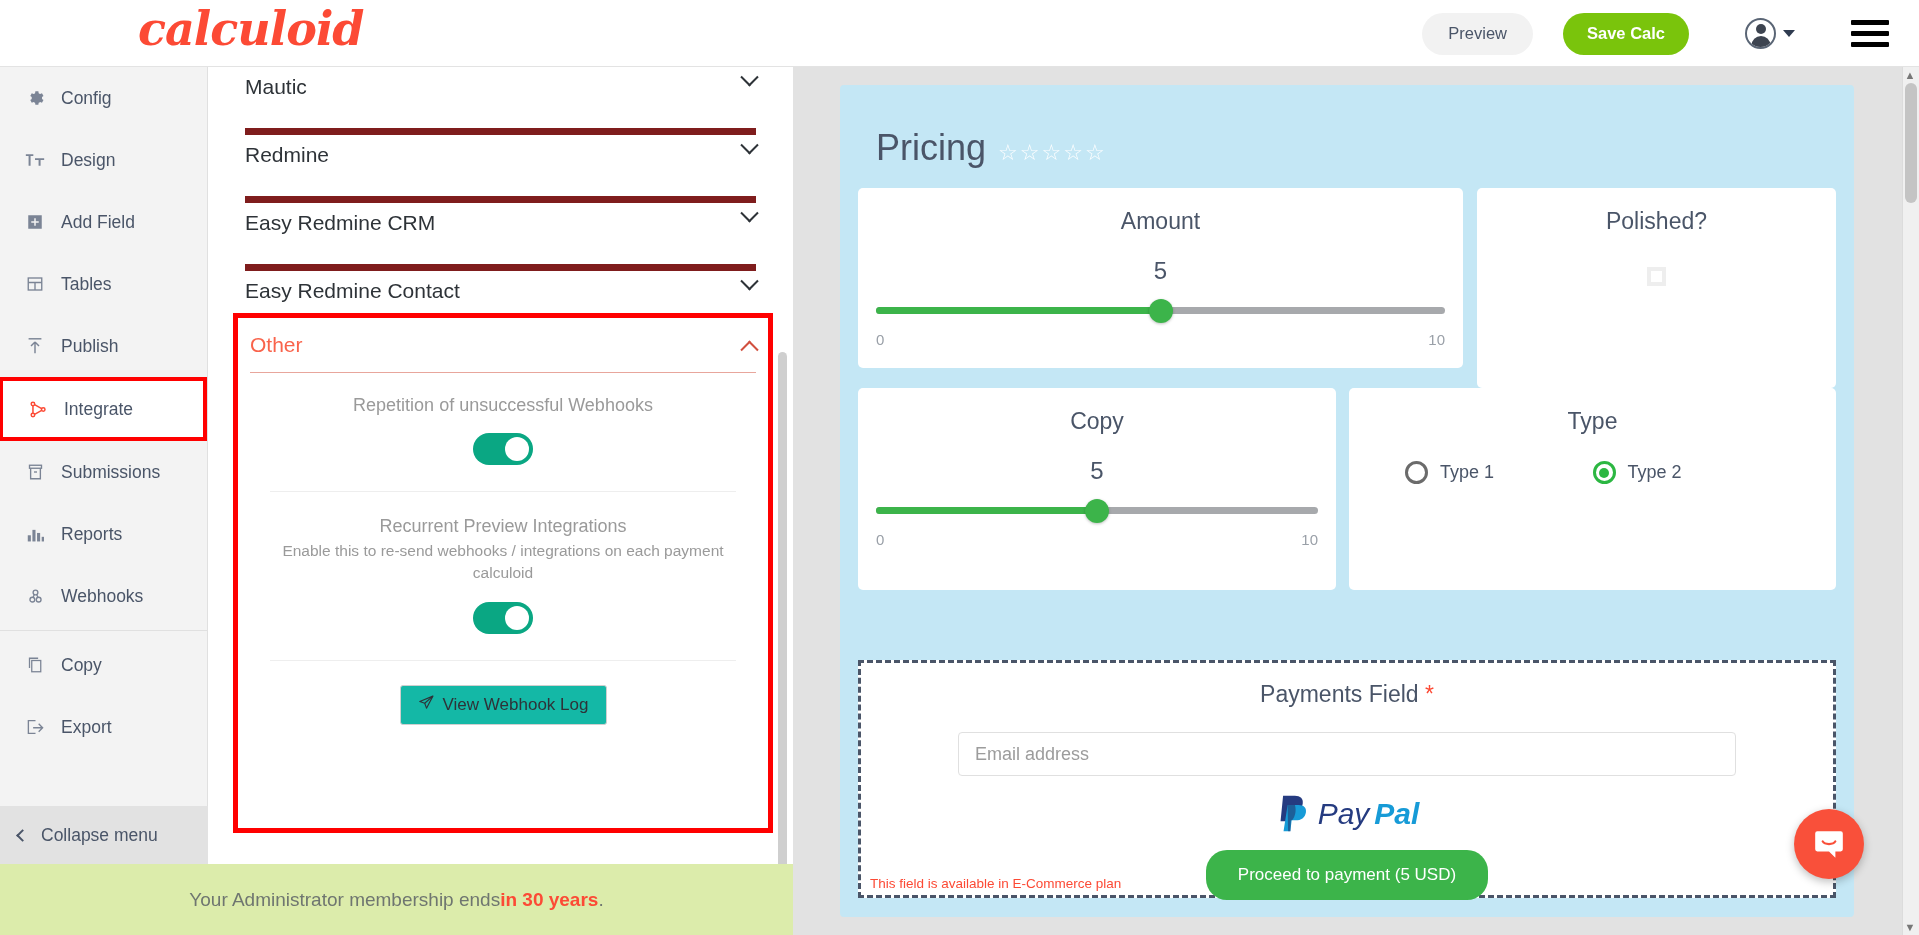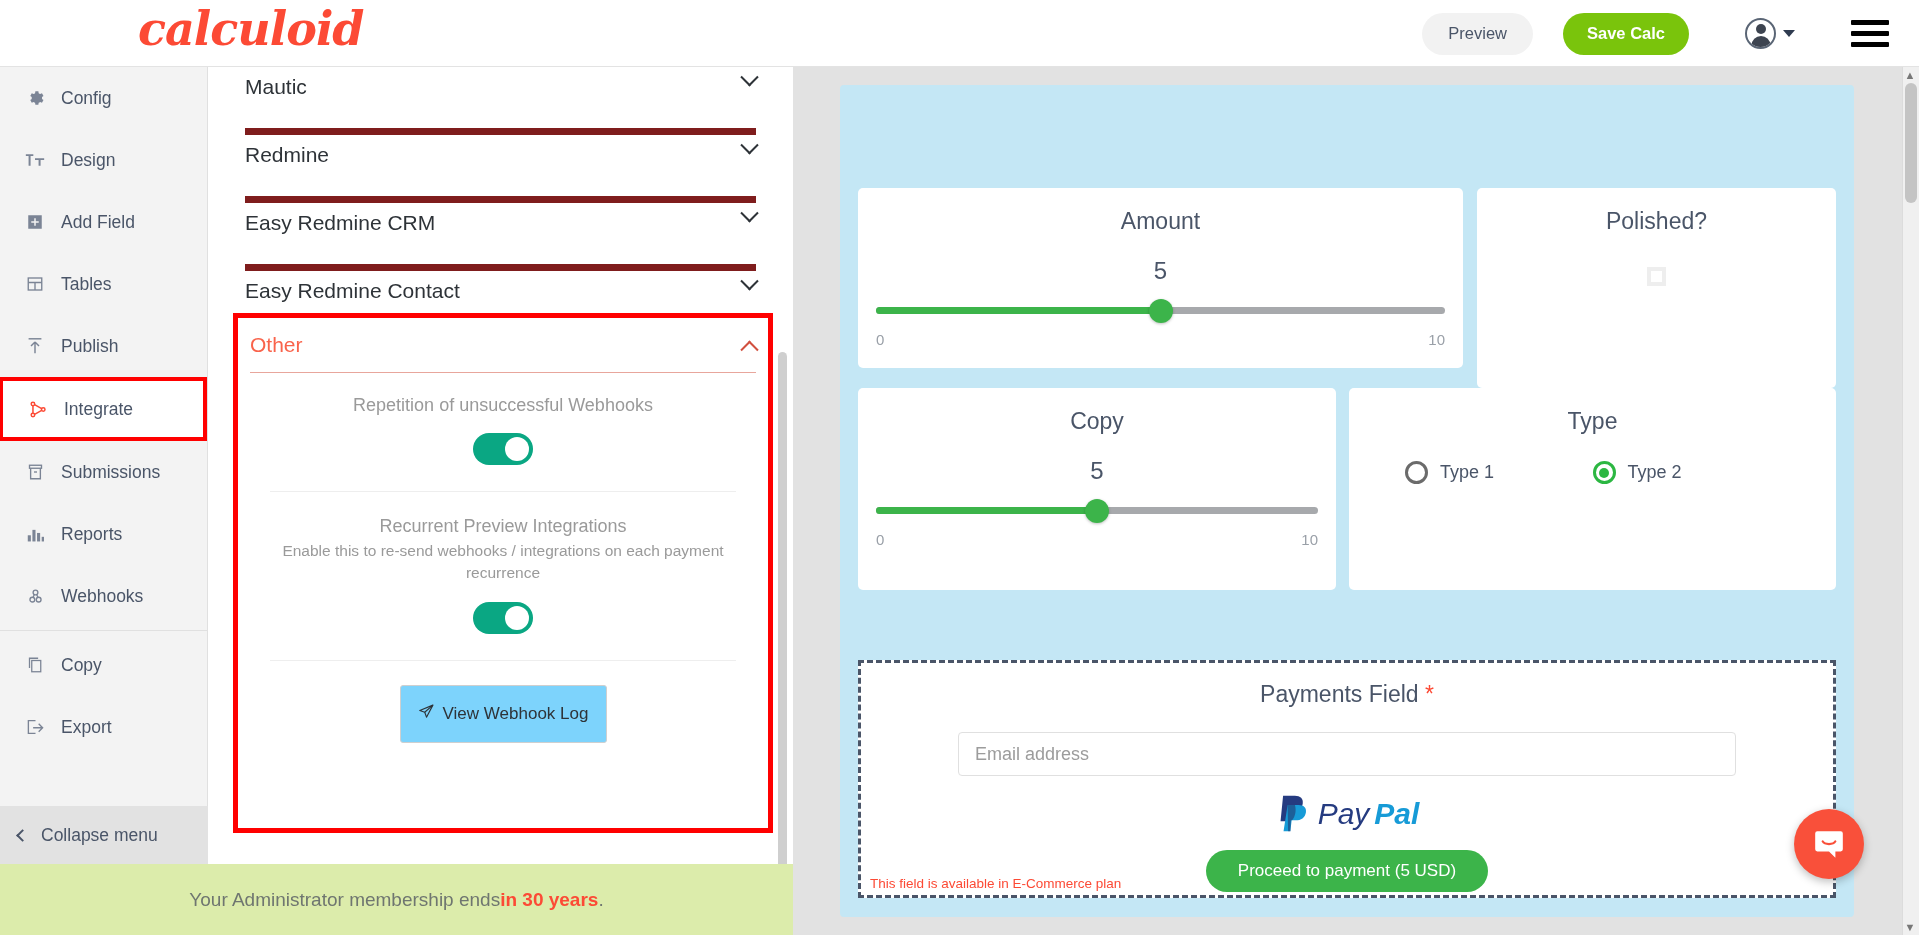--- a/index.html
+++ b/index.html
@@ -136,22 +136,22 @@
     width: 60px; height: 32px; border-radius: 16px; background: #0aa783;
     margin: 17px auto 0 auto; position: relative; cursor: pointer;
   }
   .toggle::after {
     content: ""; position: absolute; right: 4px; top: 4px;
     width: 24px; height: 24px; border-radius: 50%; background: #ffffff;
   }
   .opt-sep { height: 1px; background: #eeeeee; margin: 26px 10px 24px 10px; }
   .btn-weblog {
     display: flex; align-items: center; justify-content: center; gap: 8px;
-    margin: 0 auto; width: 207px; height: 58px;
-    border: 1px solid #cfcfcf; background: #7dd3fc; border-radius: 3px;
+    margin: 0 auto; width: 207px; height: 40px;
+    border: 1px solid #cfcfcf; background: #14b8a6; border-radius: 3px;
     font-size: 17px; color: #2e3338; cursor: pointer;
     font-family: "Liberation Sans", sans-serif;
   }
   .lp-scroll-thumb {
     position: absolute; right: 5px; top: 285px; width: 9px; height: 560px;
     background: #cfcfcf; border-radius: 5px; cursor: pointer;
   }
 
   
   .right-pane {
@@ -225,21 +225,21 @@
     display: block; margin: 24px auto 0 auto; width: 778px; height: 44px;
     border: 1px solid #e0e0e0; border-radius: 4px; padding: 0 16px;
     font-size: 18px; color: #9c9c9c; background: #ffffff;
     font-family: "Liberation Sans", sans-serif;
   }
   .email-input::placeholder { color: #9c9c9c; }
   .paypal { display: flex; align-items: center; justify-content: center; margin-top: 18px; gap: 5px; }
   .pp-word-pay { font-size: 30px; font-weight: 400; font-style: italic; color: #253b80; }
   .pp-word-pal { font-size: 30px; font-weight: 700; font-style: italic; color: #179bd7; }
   .btn-proceed {
-    display: block; margin: 16px auto 0 auto; height: 42px; padding: 0 32px;
+    display: block; margin: 16px auto 0 auto; height: 50px; padding: 0 32px;
     background: #3cb44a; color: #ffffff; border: none; border-radius: 21px;
     font-size: 17px; cursor: pointer; font-family: "Liberation Sans", sans-serif;
   }
   .plan-note {
     position: absolute; left: 9px; bottom: 4px;
     font-size: 13.5px; color: #fc4a35;
   }
 
   
   .rp-scroll-up, .rp-scroll-down {
@@ -447,41 +447,45 @@
 
     <div>
       <div class="opt-label">Repetition of unsuccessful Webhooks</div>
       <div class="toggle"></div>
     </div>
 
     <div class="opt-sep"></div>
 
     <div>
       <div class="opt-label">Recurrent Preview Integrations</div>
-      <div class="opt-desc">Enable this to re-send webhooks / integrations on each payment recurrence</div>
+      <div class="opt-desc">Enable this to re-send webhooks / integrations on each payment calculoid</div>
       <div class="toggle"></div>
     </div>
 
     <div class="opt-sep"></div>
 
     <button class="btn-weblog">
       <span>
         <svg width="17" height="17" viewBox="0 0 24 24" fill="none" stroke="#2e3338" stroke-width="1.6" stroke-linejoin="round">
             <path d="M21 3L2.5 10.5l7 2.5 2.5 7L21 3z"></path>
             <path d="M9.5 13L21 3"></path>
           </svg>
       </span>
       <span>View Webhook Log</span>
     </button>
   </div>
 </div>
 
 <div class="right-pane">
 
   <div class="calc-card">
+    <div class="calc-title-row">
+      <div class="calc-title">Pricing</div>
+      <div class="stars">☆☆☆☆☆</div>
+    </div>
 
     <div class="fld" style="left:18px; top:103px; width:605px; height:180px;">
       <div class="fld-title">Amount</div>
       <div class="slider-val">5</div>
       <div class="slider-wrap">
         <div class="slider-track"></div>
         <div class="slider-fill" style="width:50%;"></div>
         <div class="slider-knob" style="left:50%;"></div>
       </div>
       <div class="slider-minmax">

